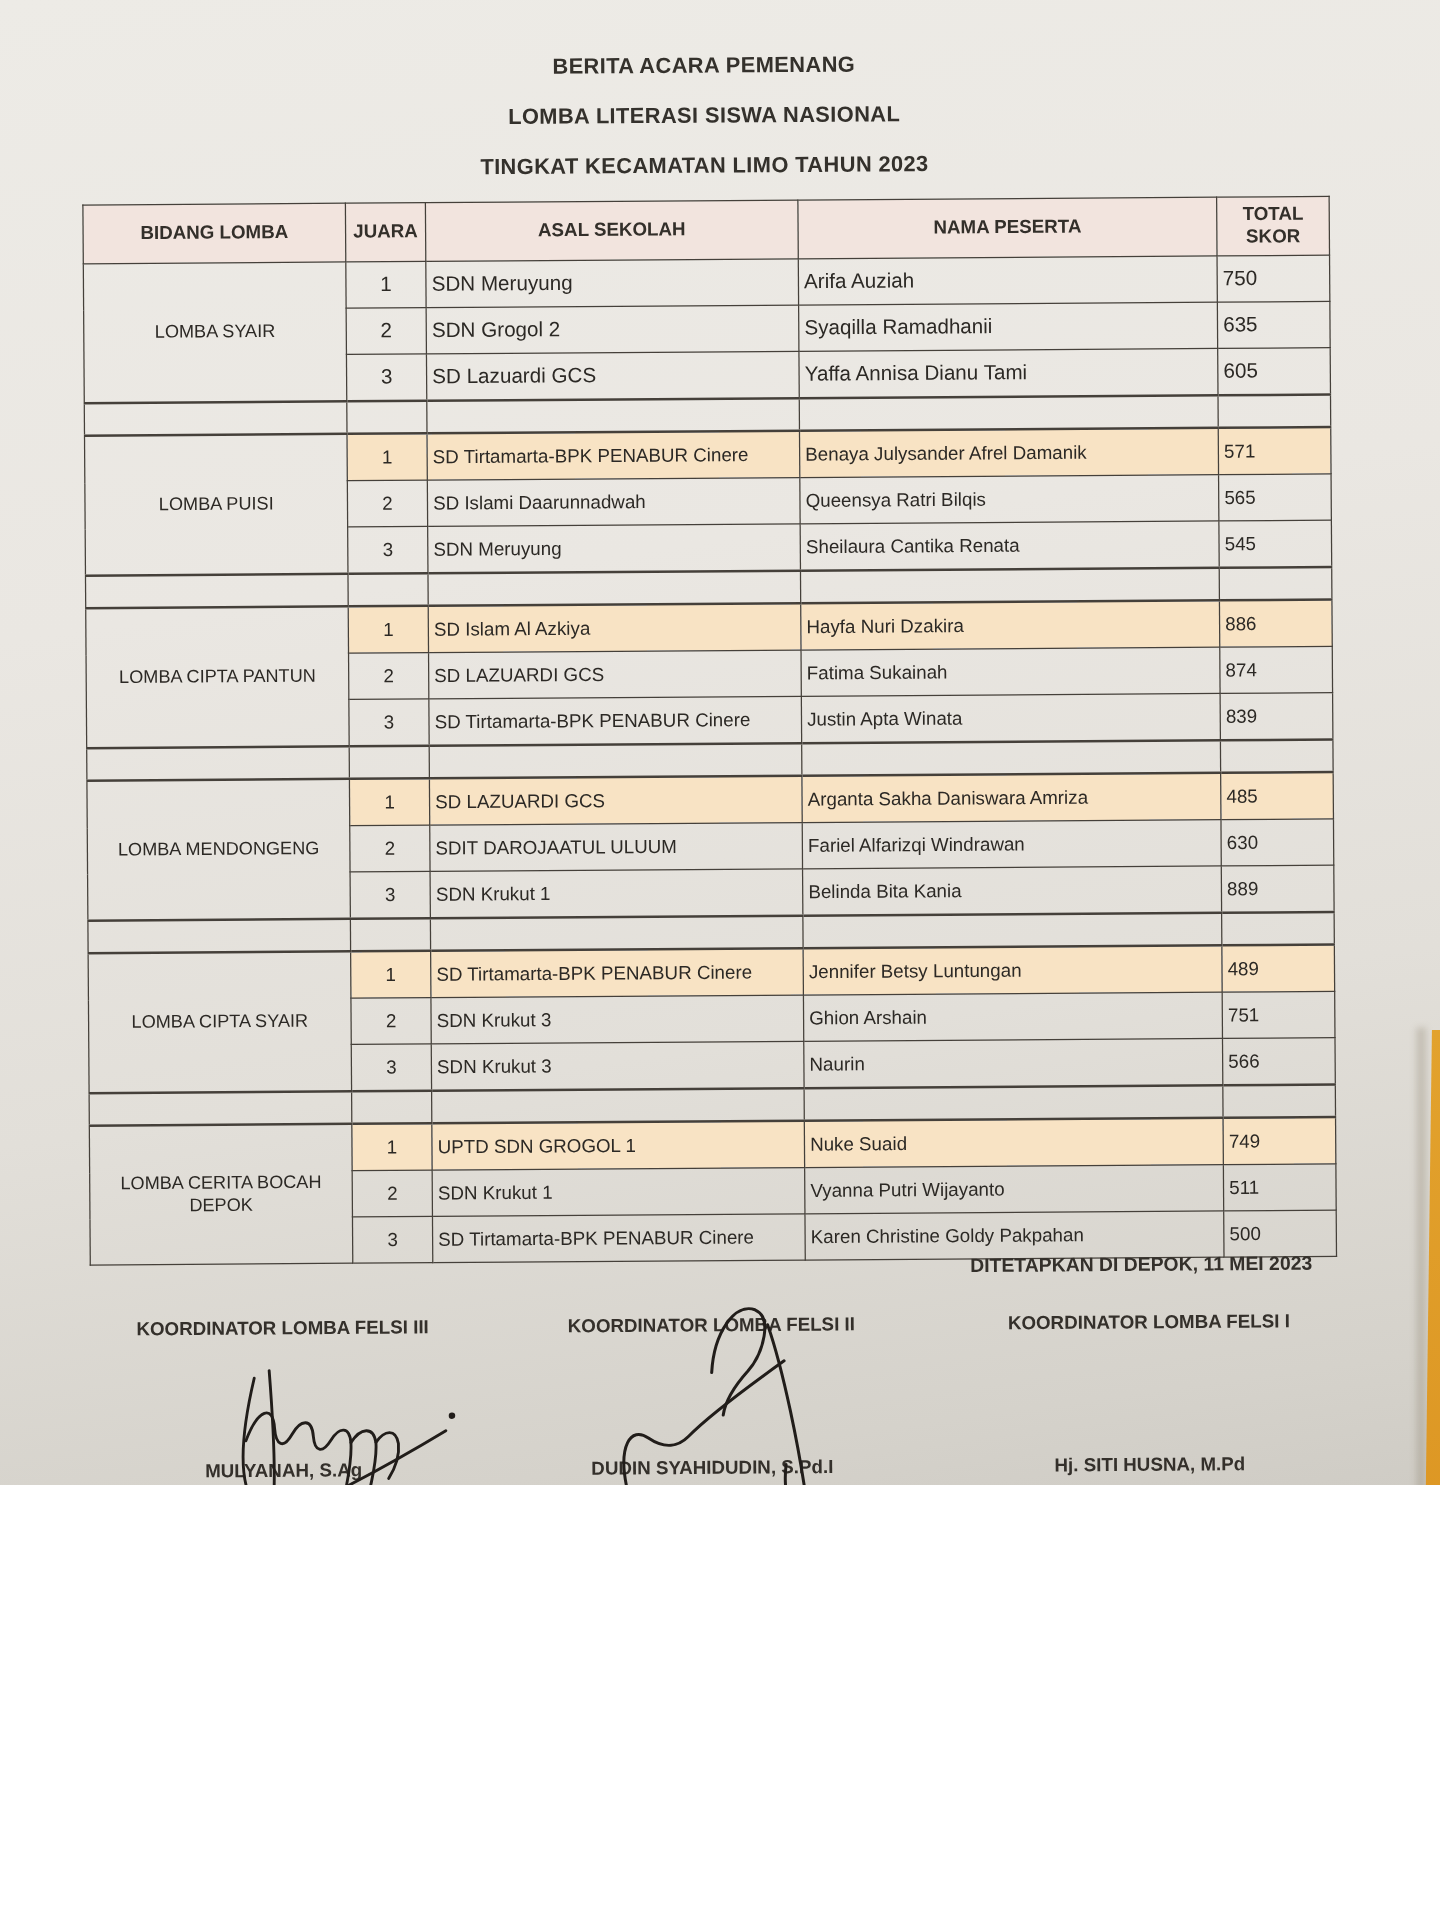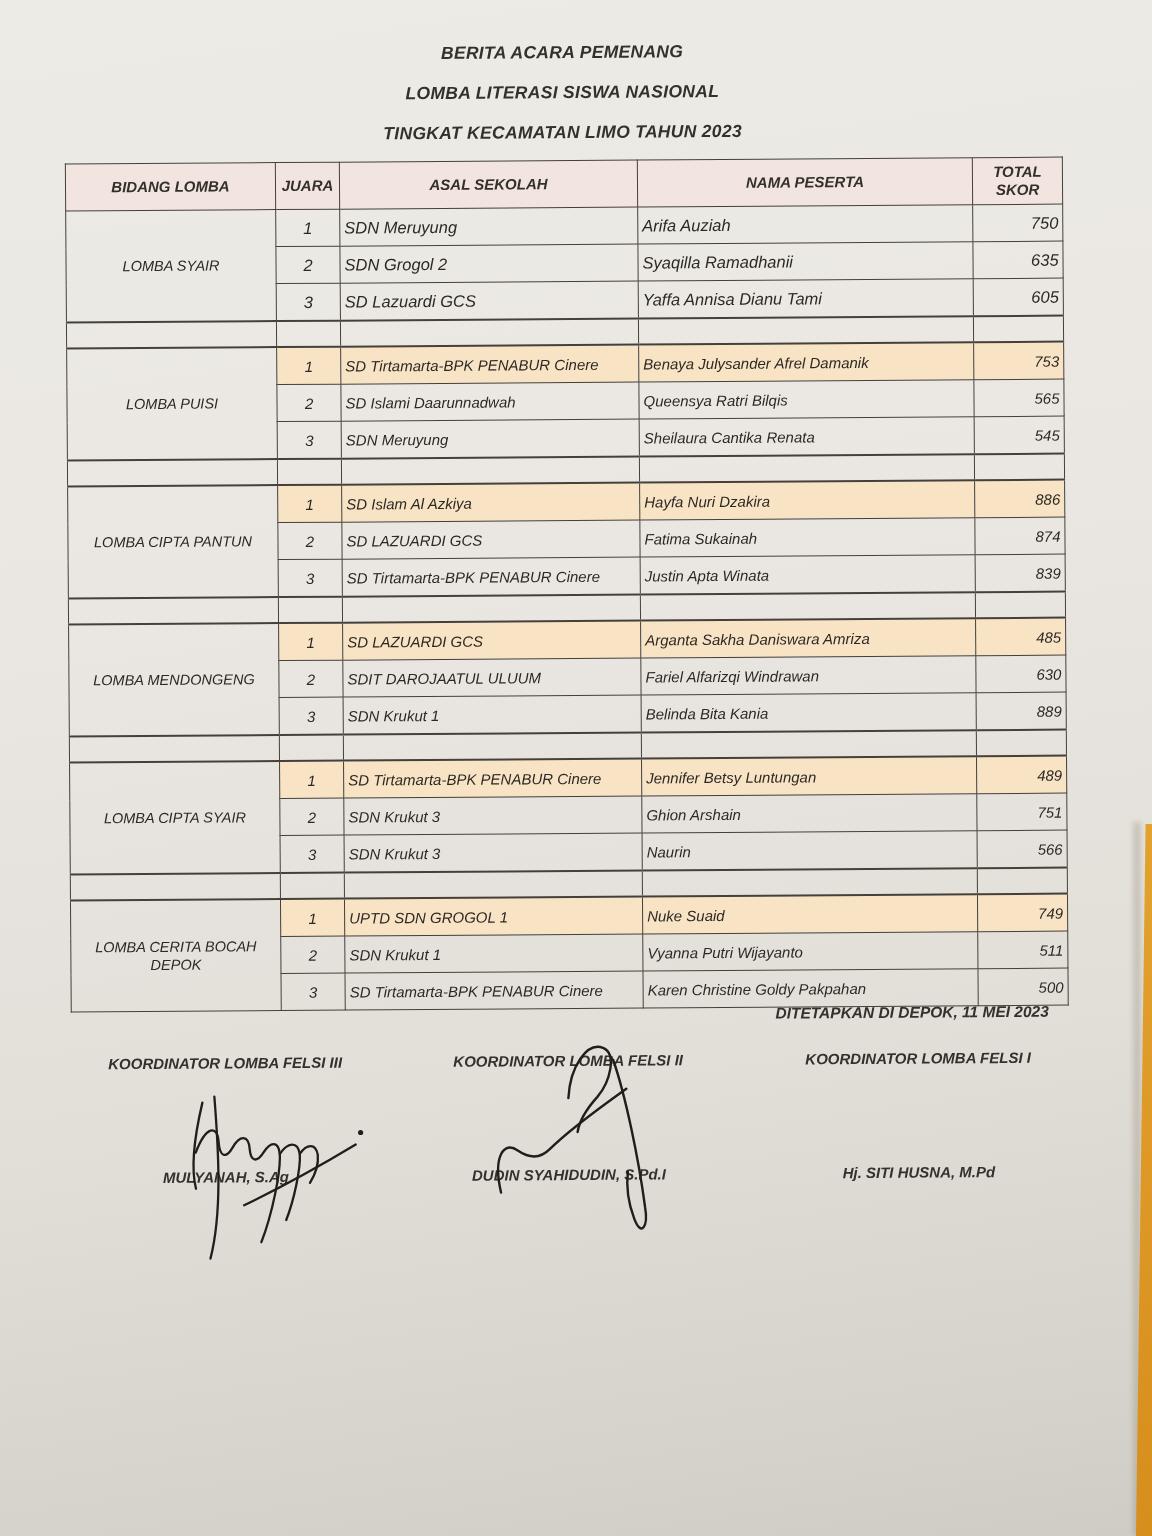--- a/index.html
+++ b/index.html
@@ -1,20 +1,19 @@
 <!DOCTYPE html>
 <html><head>
 <meta charset="utf-8">
 <style>
   html,body{margin:0;padding:0;}
   #page{
-    position:relative;width:1152px;height:1536px;overflow:hidden;
+    position:relative;width:1152px;height:1188px;overflow:hidden;
     background:linear-gradient(172deg,#edebe6 0%,#eae7e2 38%,#e2dfd9 68%,#d5d2cb 92%,#cfccc5 100%);
     font-family:"Liberation Sans",sans-serif;
-    font-style:italic;
   }
   
   .paper-edge-shadow{position:absolute;right:11px;top:822px;width:8px;height:714px;
     background:rgba(110,95,70,.22);filter:blur(2.5px);}
   .orange-strip{position:absolute;right:0;top:824px;width:17px;height:712px;
     background:linear-gradient(178deg,#e2a22d 0%,#dd9724 55%,#d68e1d 100%);
     clip-path:polygon(62% 0,100% 0,100% 100%,6% 100%);}
   #doc{position:absolute;inset:0;transform:rotate(-0.4deg);transform-origin:50% 40%;color:#2c2925;}
 
   .title-block{position:absolute;top:32px;left:0;width:1132px;text-align:center;}
@@ -32,21 +31,21 @@
   table.results thead th{
     background:#f2e4de;height:46px;font-size:15px;font-weight:700;
     text-align:center;line-height:1.2;color:#332f2a;
   }
   tr.data-row td{height:36px;}
   tr.spacer-row td{height:24px;border-top-width:2px;border-bottom-width:2px;}
   .col-bidang{text-align:center;font-size:14.5px;line-height:1.25;}
   .col-juara{text-align:center;}
   .col-asal{padding-left:8px;}
   .col-nama{padding-left:10px;}
-  .col-skor{text-align:right;}
+  .col-skor{text-align:left;}
   td.lg{font-size:16.5px;}
   td.hl{background:#f8e3c4;}
 
   .ditetapkan{position:absolute;top:1006px;left:0;width:1046px;text-align:right;
     font-size:15.5px;font-weight:700;color:#34302b;}
   .koord-block{position:absolute;top:1052px;width:340px;text-align:center;}
   .koord-block .k-label{font-size:15px;font-weight:700;color:#34302b;}
   .koord-block .k-name{position:absolute;top:114px;left:0;width:100%;
     font-size:15px;font-weight:700;color:#34302b;}
   #koord-3{left:52px;}
@@ -113,21 +112,21 @@
             <td></td>
             <td></td>
             <td></td>
             <td></td>
           </tr>
           <tr class="data-row">
             <td class="col-bidang" rowspan="3">LOMBA PUISI</td>
             <td class="col-juara hl">1</td>
             <td class="col-asal hl">SD Tirtamarta-BPK PENABUR Cinere</td>
             <td class="col-nama hl">Benaya Julysander Afrel Damanik</td>
-            <td class="col-skor hl">753</td>
+            <td class="col-skor hl">571</td>
           </tr>
           <tr class="data-row">
             <td class="col-juara">2</td>
             <td class="col-asal">SD Islami Daarunnadwah</td>
             <td class="col-nama">Queensya Ratri Bilqis</td>
             <td class="col-skor">565</td>
           </tr>
           <tr class="data-row">
             <td class="col-juara">3</td>
             <td class="col-asal">SDN Meruyung</td>

